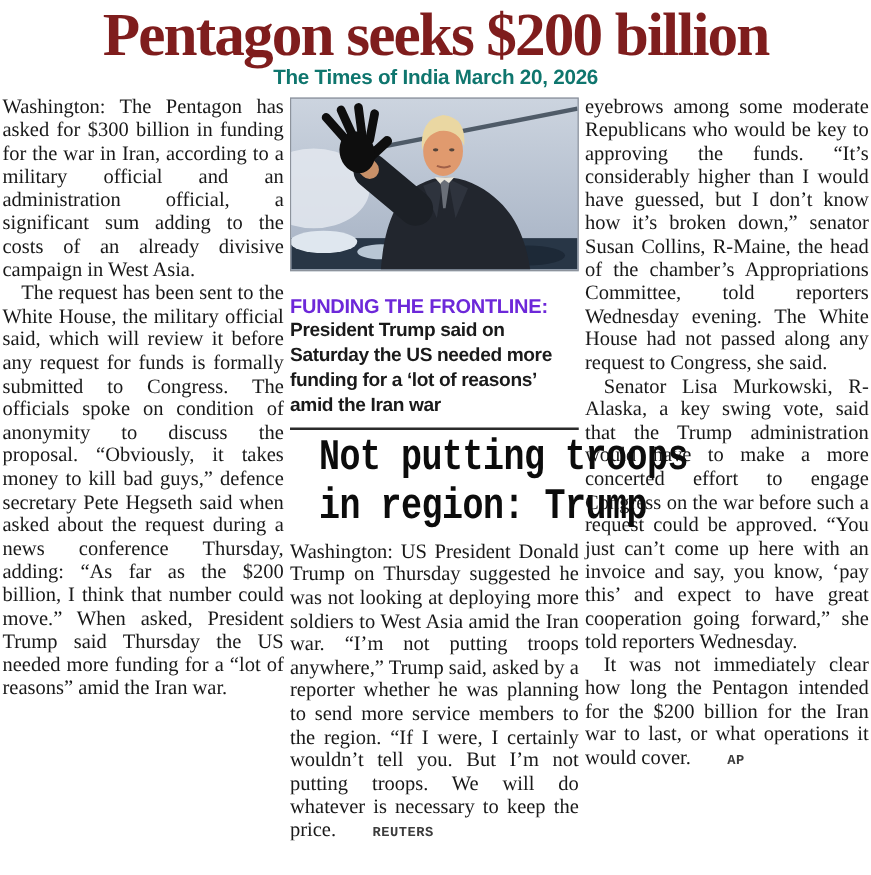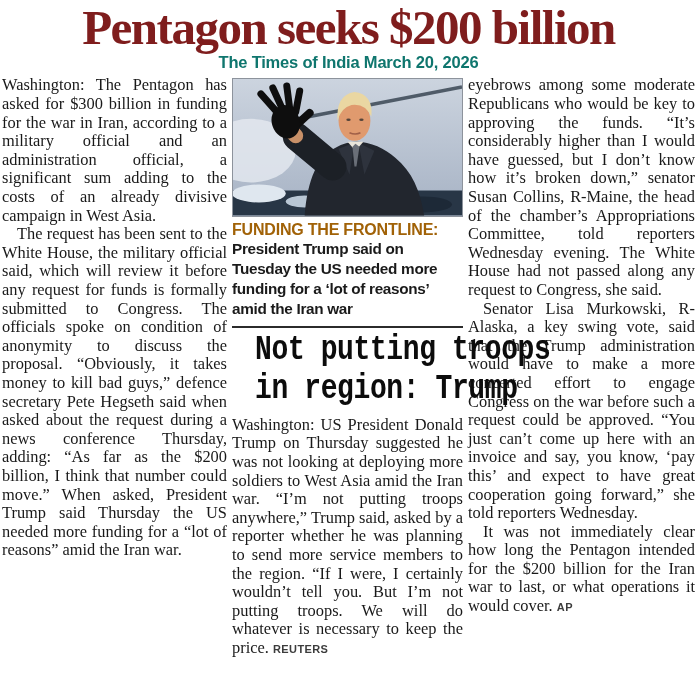--- a/index.html
+++ b/index.html
@@ -43,43 +43,44 @@
     margin:0;
     font-size:16.4px;
     line-height:18.6px;
     text-align:justify;
     hyphens:auto;
     -webkit-hyphens:auto;
   }
   .col p.indent { text-indent:15px; }
   .lead-label { font-weight:400; }
   .credit {
-    font-family:Liberation Sans, sans-serif;
+    font-family:Liberation Mono, monospace;
     font-size:11px;
     font-weight:700;
     color:#3c3c3c;
     letter-spacing:0.4px;
+    margin-left:25px;
   }
 
   
   .photo-figure { margin:2px 0 5px 0; }
   .photo-frame {
     border:1px solid #8d939c;
     line-height:0;
     background:#b9c3d2;
   }
   .photo-frame svg { width:100%; height:auto; display:block; }
   .caption-label {
     display:block;
     font-family:"Liberation Sans", sans-serif;
     font-weight:700;
     font-size:16px;
-    color:#a16207;
+    color:#6d28d9;
     letter-spacing:-0.2px;
-    margin-top:4px;
+    margin-top:20px;
   }
   .caption-text {
     display:block;
     font-family:"Liberation Sans", sans-serif;
     font-weight:700;
     font-size:15.3px;
     line-height:20px;
     color:#1a1a1a;
     letter-spacing:-0.3px;
   }
@@ -161,21 +162,21 @@
             <line x1="44" y1="33" x2="28" y2="15" stroke="#0e0e0e" stroke-width="7" stroke-linecap="round"></line>
             <line x1="50" y1="31" x2="40" y2="9" stroke="#0e0e0e" stroke-width="7" stroke-linecap="round"></line>
             <line x1="57" y1="30" x2="54" y2="7" stroke="#0e0e0e" stroke-width="7" stroke-linecap="round"></line>
             <line x1="63" y1="33" x2="67" y2="12" stroke="#0e0e0e" stroke-width="7" stroke-linecap="round"></line>
             <line x1="64" y1="46" x2="77" y2="34" stroke="#0e0e0e" stroke-width="8" stroke-linecap="round"></line>
             <ellipse cx="53" cy="43" rx="14" ry="17" fill="#0e0e0e" transform="rotate(-18 53 43)"></ellipse>
           </svg>
         </div>
         <figcaption>
           <span class="caption-label">FUNDING THE FRONTLINE:</span>
-          <span class="caption-text">President Trump said on Tuesday the US needed more funding for a ‘lot of reasons’ amid the Iran war</span>
+          <span class="caption-text">President Trump said on Saturday the US needed more funding for a ‘lot of reasons’ amid the Iran war</span>
         </figcaption>
       </figure>
 
       <hr class="rule">
 
       <h2 class="mid-headline">
         <span class="hl-line">Not putting troops</span>
         <span class="hl-line">in region: Trump</span>
       </h2>
 

